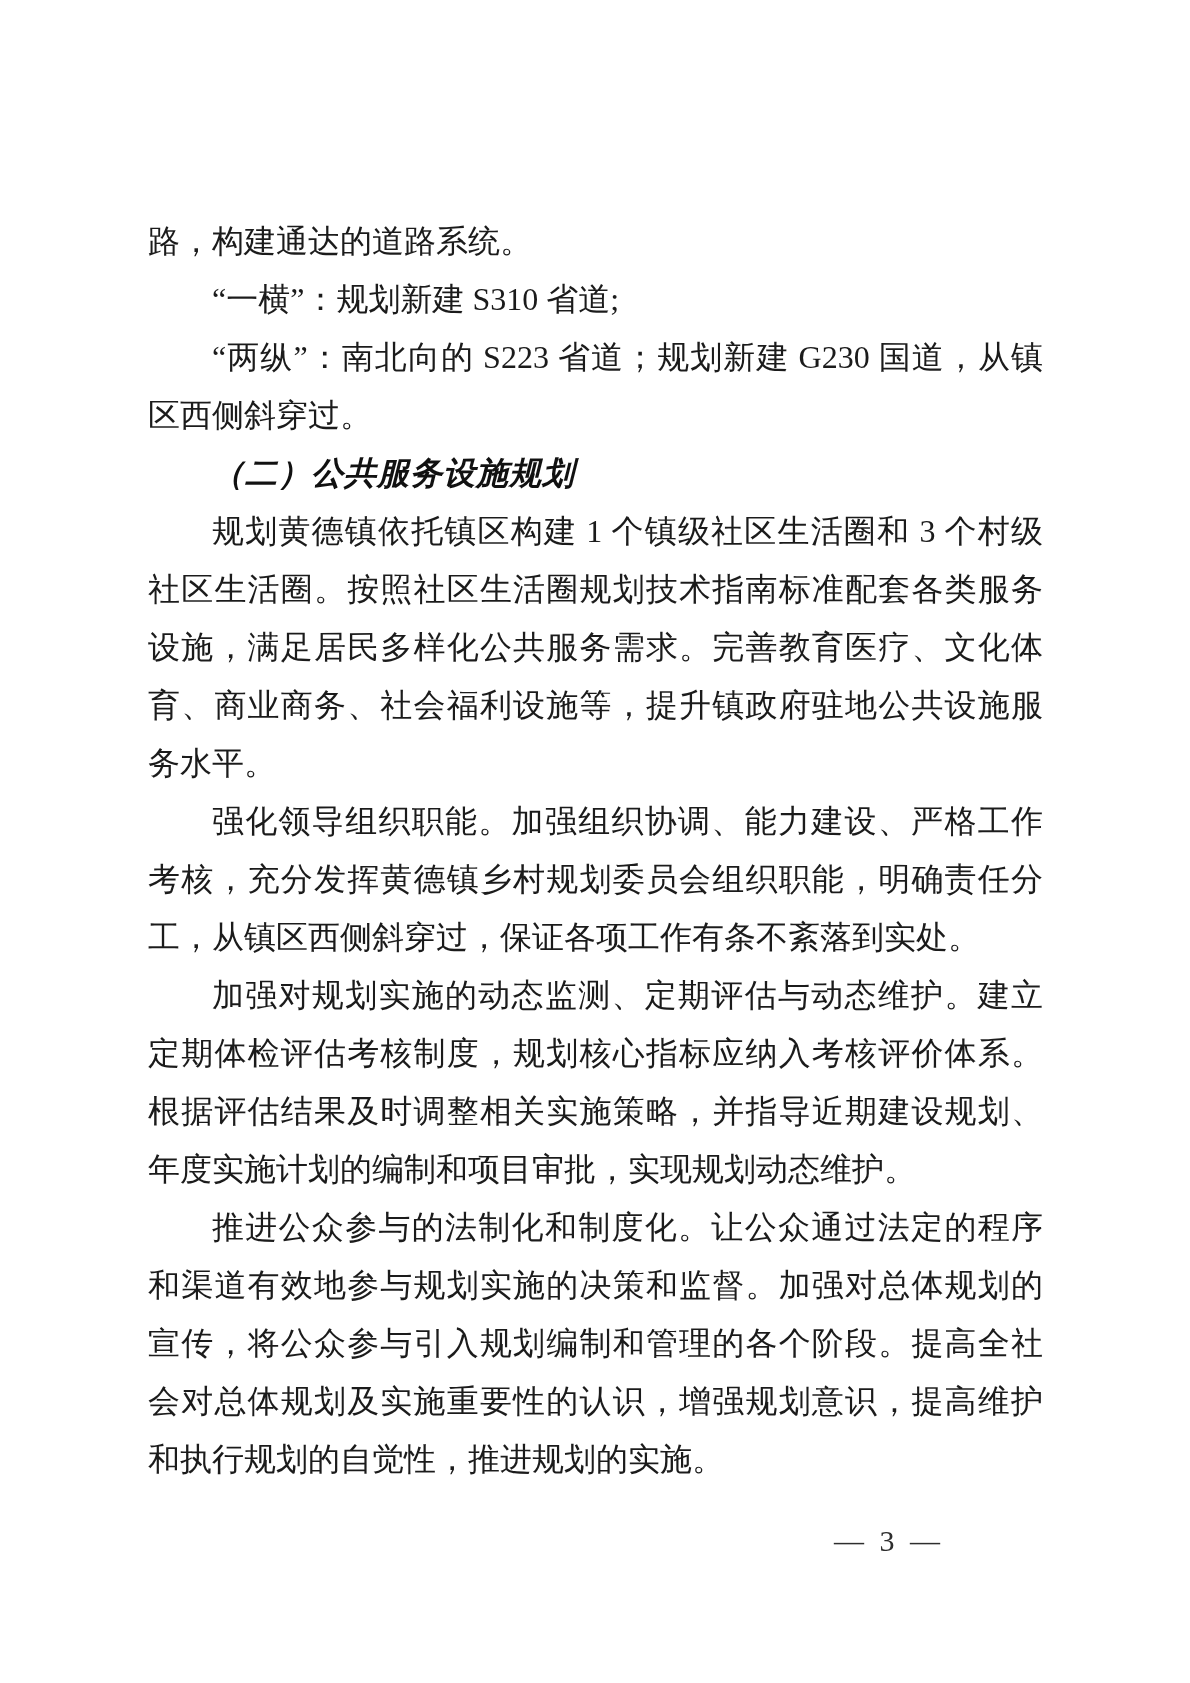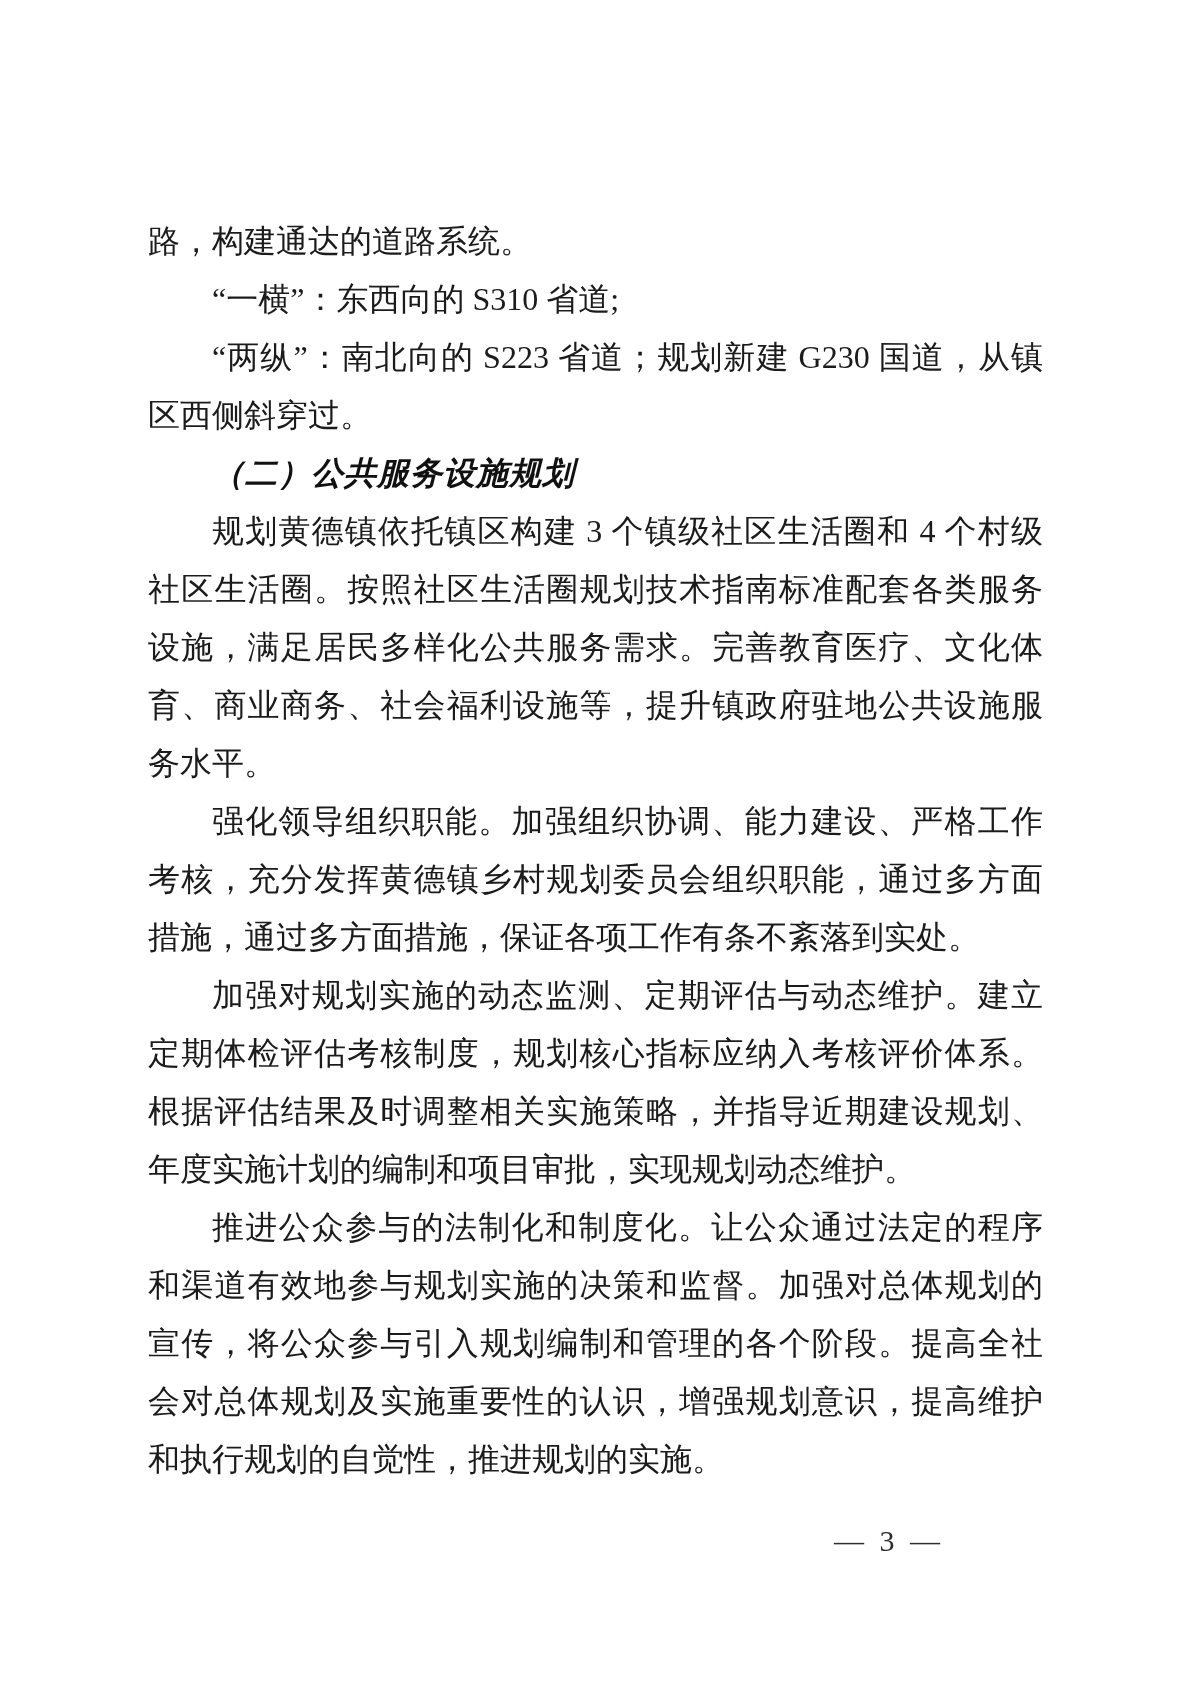--- a/index.html
+++ b/index.html
@@ -63,23 +63,23 @@
     letter-spacing: 4px;
     white-space: nowrap;
   }
 </style>
 </head>
 <body>
 
 <div class="page">
   <div class="content">
     <p class="par no-indent">路，构建通达的道路系统。</p>
-    <p class="par">“一横”：东西向的 S310 省道;</p>
+    <p class="par">“一横”：规划新建 S310 省道;</p>
     <p class="par">“两纵”：南北向的 S223 省道；规划新建 G230 国道，从镇区西侧斜穿过。</p>
     <h3 class="heading kai">（二）公共服务设施规划</h3>
-    <p class="par">规划黄德镇依托镇区构建 3 个镇级社区生活圈和 4 个村级社区生活圈。按照社区生活圈规划技术指南标准配套各类服务设施，满足居民多样化公共服务需求。完善教育医疗、文化体育、商业商务、社会福利设施等，提升镇政府驻地公共设施服务水平。</p>
-    <p class="par">强化领导组织职能。加强组织协调、能力建设、严格工作考核，充分发挥黄德镇乡村规划委员会组织职能，通过多方面措施，通过多方面措施，保证各项工作有条不紊落到实处。</p>
+    <p class="par">规划黄德镇依托镇区构建 1 个镇级社区生活圈和 3 个村级社区生活圈。按照社区生活圈规划技术指南标准配套各类服务设施，满足居民多样化公共服务需求。完善教育医疗、文化体育、商业商务、社会福利设施等，提升镇政府驻地公共设施服务水平。</p>
+    <p class="par">强化领导组织职能。加强组织协调、能力建设、严格工作考核，充分发挥黄德镇乡村规划委员会组织职能，明确责任分工，从镇区西侧斜穿过，保证各项工作有条不紊落到实处。</p>
     <p class="par">加强对规划实施的动态监测、定期评估与动态维护。建立定期体检评估考核制度，规划核心指标应纳入考核评价体系。根据评估结果及时调整相关实施策略，并指导近期建设规划、年度实施计划的编制和项目审批，实现规划动态维护。</p>
     <p class="par">推进公众参与的法制化和制度化。让公众通过法定的程序和渠道有效地参与规划实施的决策和监督。加强对总体规划的宣传，将公众参与引入规划编制和管理的各个阶段。提高全社会对总体规划及实施重要性的认识，增强规划意识，提高维护和执行规划的自觉性，推进规划的实施。</p>
   </div>
 
   <div class="page-number">— 3 —</div>
 </div>
 
 </body></html>

